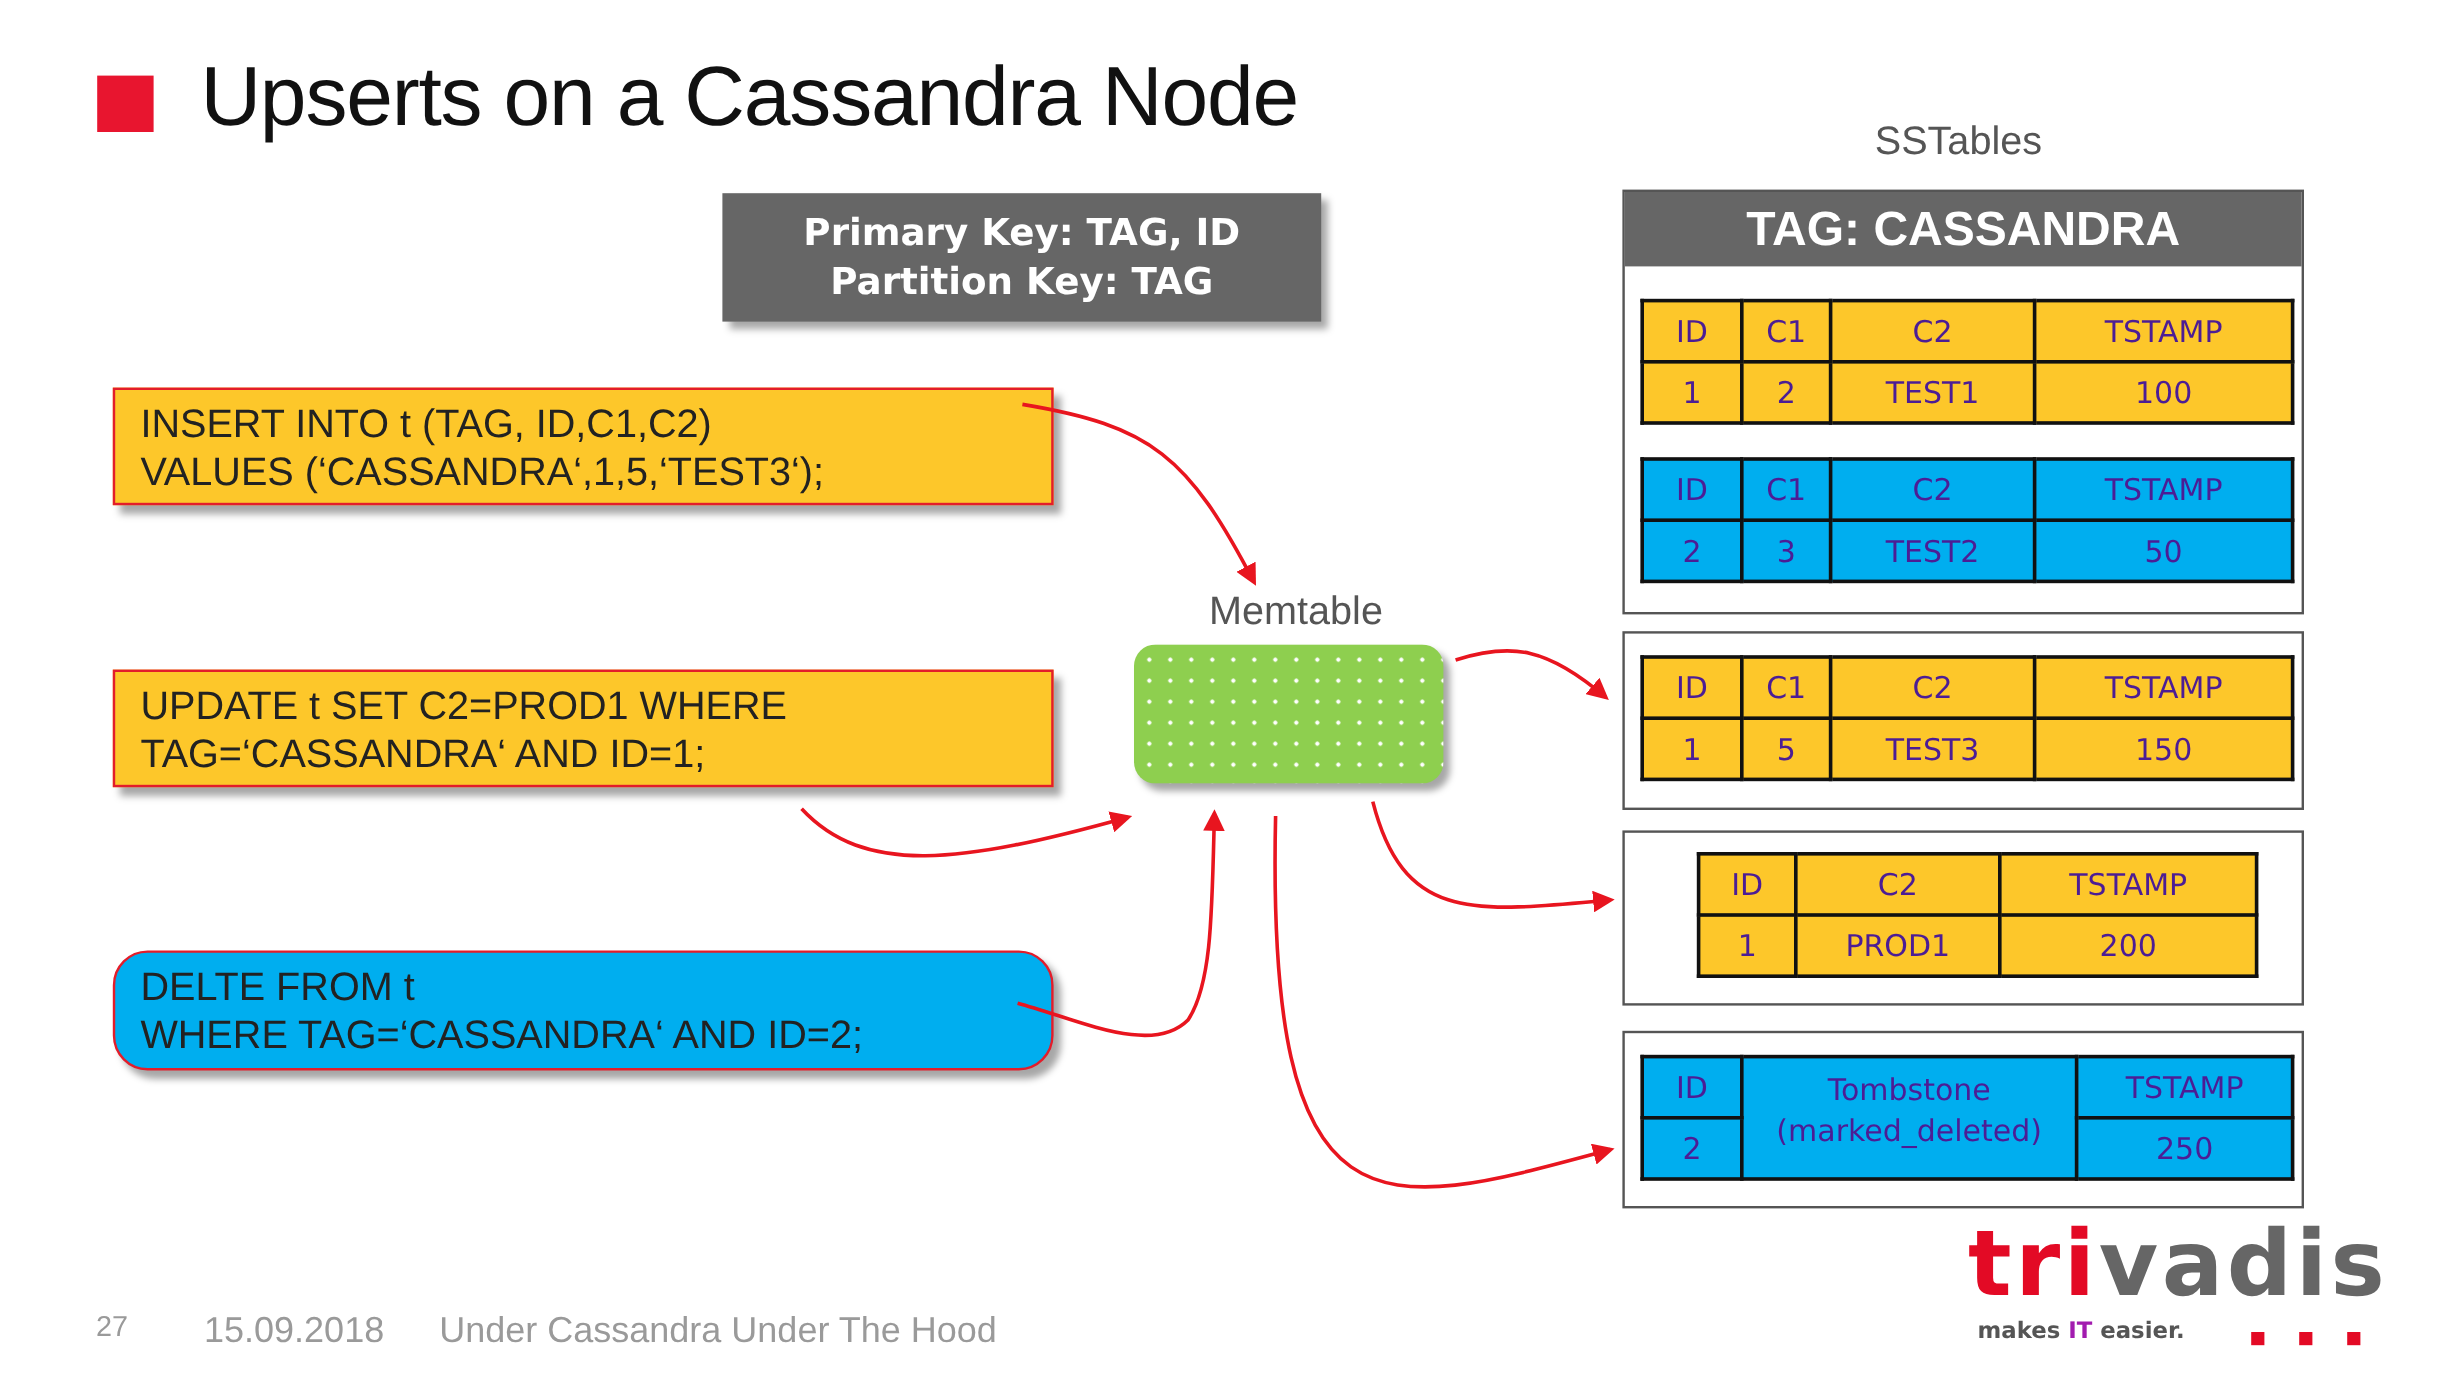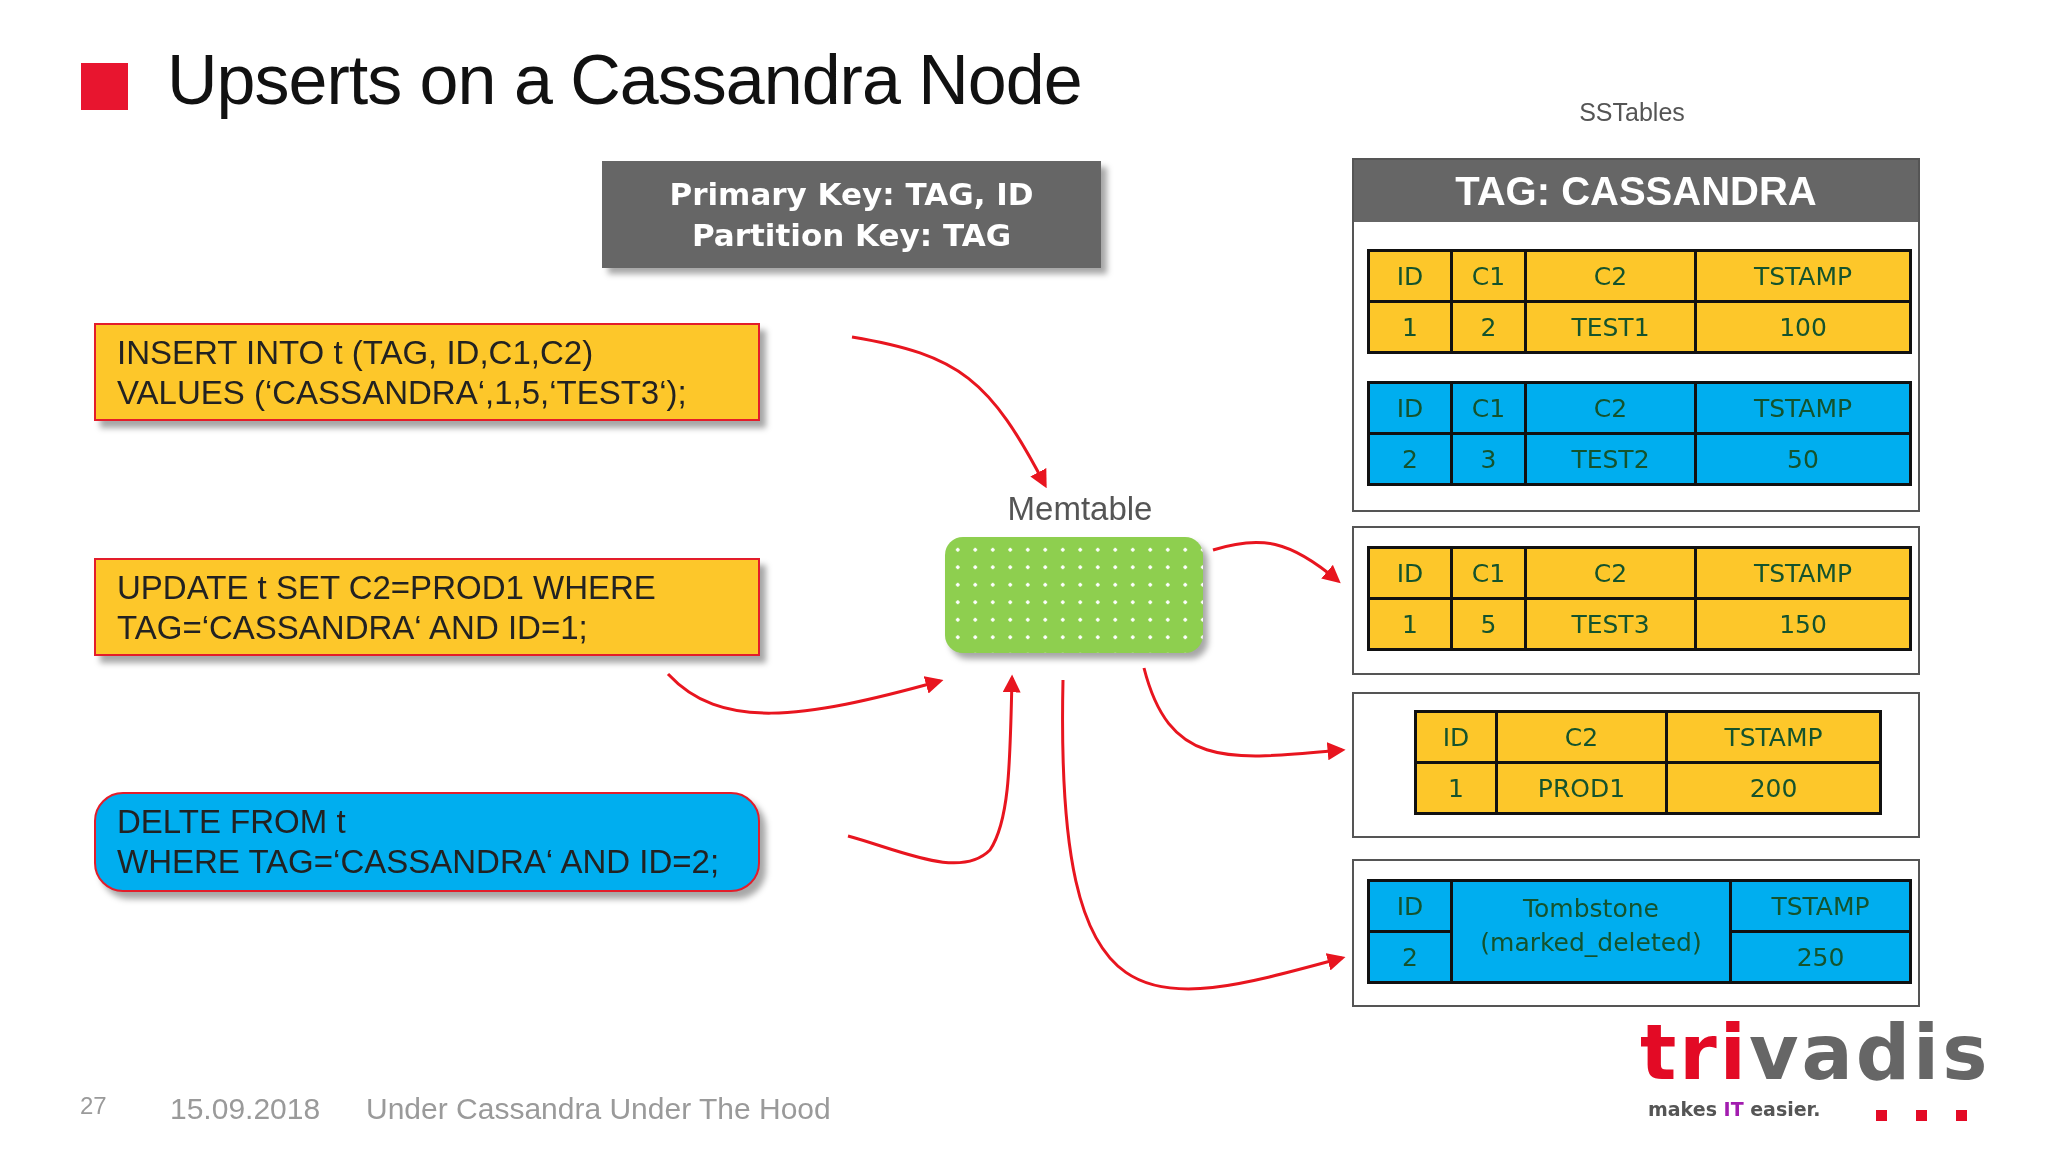--- a/index.html
+++ b/index.html
@@ -1,39 +1,39 @@
 <!DOCTYPE html>
 <html><head>
 <meta charset="utf-8">
 <style>
   html,body{margin:0;padding:0;}
   body{width:2048px;height:1152px;position:relative;background:#ffffff;overflow:hidden;font-family:"Liberation Sans",sans-serif;}
   .abs{position:absolute;}
   #title-square{left:81px;top:63px;width:47px;height:47px;background:#e8152f;}
   #title{left:167px;top:40px;font-size:70px;color:#111;letter-spacing:-1px;white-space:nowrap;}
   #keybox{left:602px;top:161px;width:499px;height:107px;background:#666666;color:#fff;font-family:"DejaVu Sans",sans-serif;font-weight:bold;font-size:31px;line-height:41px;text-align:center;display:flex;flex-direction:column;justify-content:center;box-shadow:6px 6px 6px rgba(0,0,0,0.35);}
-  .stmt{left:94px;width:666px;border:2px solid #e31d2a;box-sizing:border-box;padding:8px 0 0 21px;font-size:33px;line-height:40px;color:#222;box-shadow:6px 7px 6px rgba(0,0,0,0.35);}
+  .stmt{left:94px;width:784px;border:2px solid #e31d2a;box-sizing:border-box;padding:8px 0 0 21px;font-size:33px;line-height:40px;color:#222;box-shadow:6px 7px 6px rgba(0,0,0,0.35);}
   .yellow{background:#fdc72a;}
   .blue{background:#00aeef;border-radius:29px;}
   #stmt-insert{top:323px;height:98px;}
   #stmt-update{top:558px;height:98px;}
   #stmt-delete{top:792px;height:100px;}
   .stmt div{white-space:nowrap;}
   #memtable-label{left:980px;top:490px;width:200px;text-align:center;font-size:33px;color:#555;}
   #memtable{left:945px;top:537px;width:258px;height:116px;border-radius:18px;background-color:#8ecf4f;
     background-image:radial-gradient(circle,#ffffff 1.5px,transparent 2px);background-size:17.5px 17.5px;background-position:4px 4px;
     box-shadow:5px 6px 6px rgba(0,0,0,0.35);}
-  #sst-label{left:1540px;top:98px;width:184px;text-align:center;font-size:25px;color:#555;}
+  #sst-label{left:1540px;top:98px;width:184px;text-align:center;font-size:33px;color:#555;}
   .sstbox{left:1352px;width:568px;border:2px solid #555;box-sizing:border-box;background:#fff;}
   #sst1{top:158px;height:354px;}
   #sst1-head{left:0;top:0;width:100%;height:62px;background:#666;color:#fff;font-weight:bold;font-size:40px;text-align:center;line-height:62px;}
   #sst2{top:526px;height:149px;}
   #sst3{top:692px;height:146px;}
   #sst4{top:859px;height:148px;}
-  table.t{position:absolute;border-collapse:collapse;font-family:"DejaVu Sans",sans-serif;font-size:25px;color:#14532d;table-layout:fixed;}
+  table.t{position:absolute;border-collapse:collapse;font-family:"DejaVu Sans",sans-serif;font-size:25px;color:#4c1d95;table-layout:fixed;}
   table.t td{border:3px solid #111;text-align:center;padding:0;height:48px;}
   table.t.y td{background:#fdc72a;}
   table.t.b td{background:#00aeef;}
   #tbl1{left:13px;top:89px;width:542px;}
   #tbl2{left:13px;top:221px;width:542px;}
   #tbl3{left:13px;top:18px;width:542px;}
   #tbl4{left:60px;top:16px;width:465px;}
   #tbl5{left:13px;top:18px;width:542px;}
   #arrows{left:0;top:0;width:2048px;height:1152px;pointer-events:none;}
   #footer-page{left:80px;top:1092px;font-size:24px;color:#9a9a9a;}

